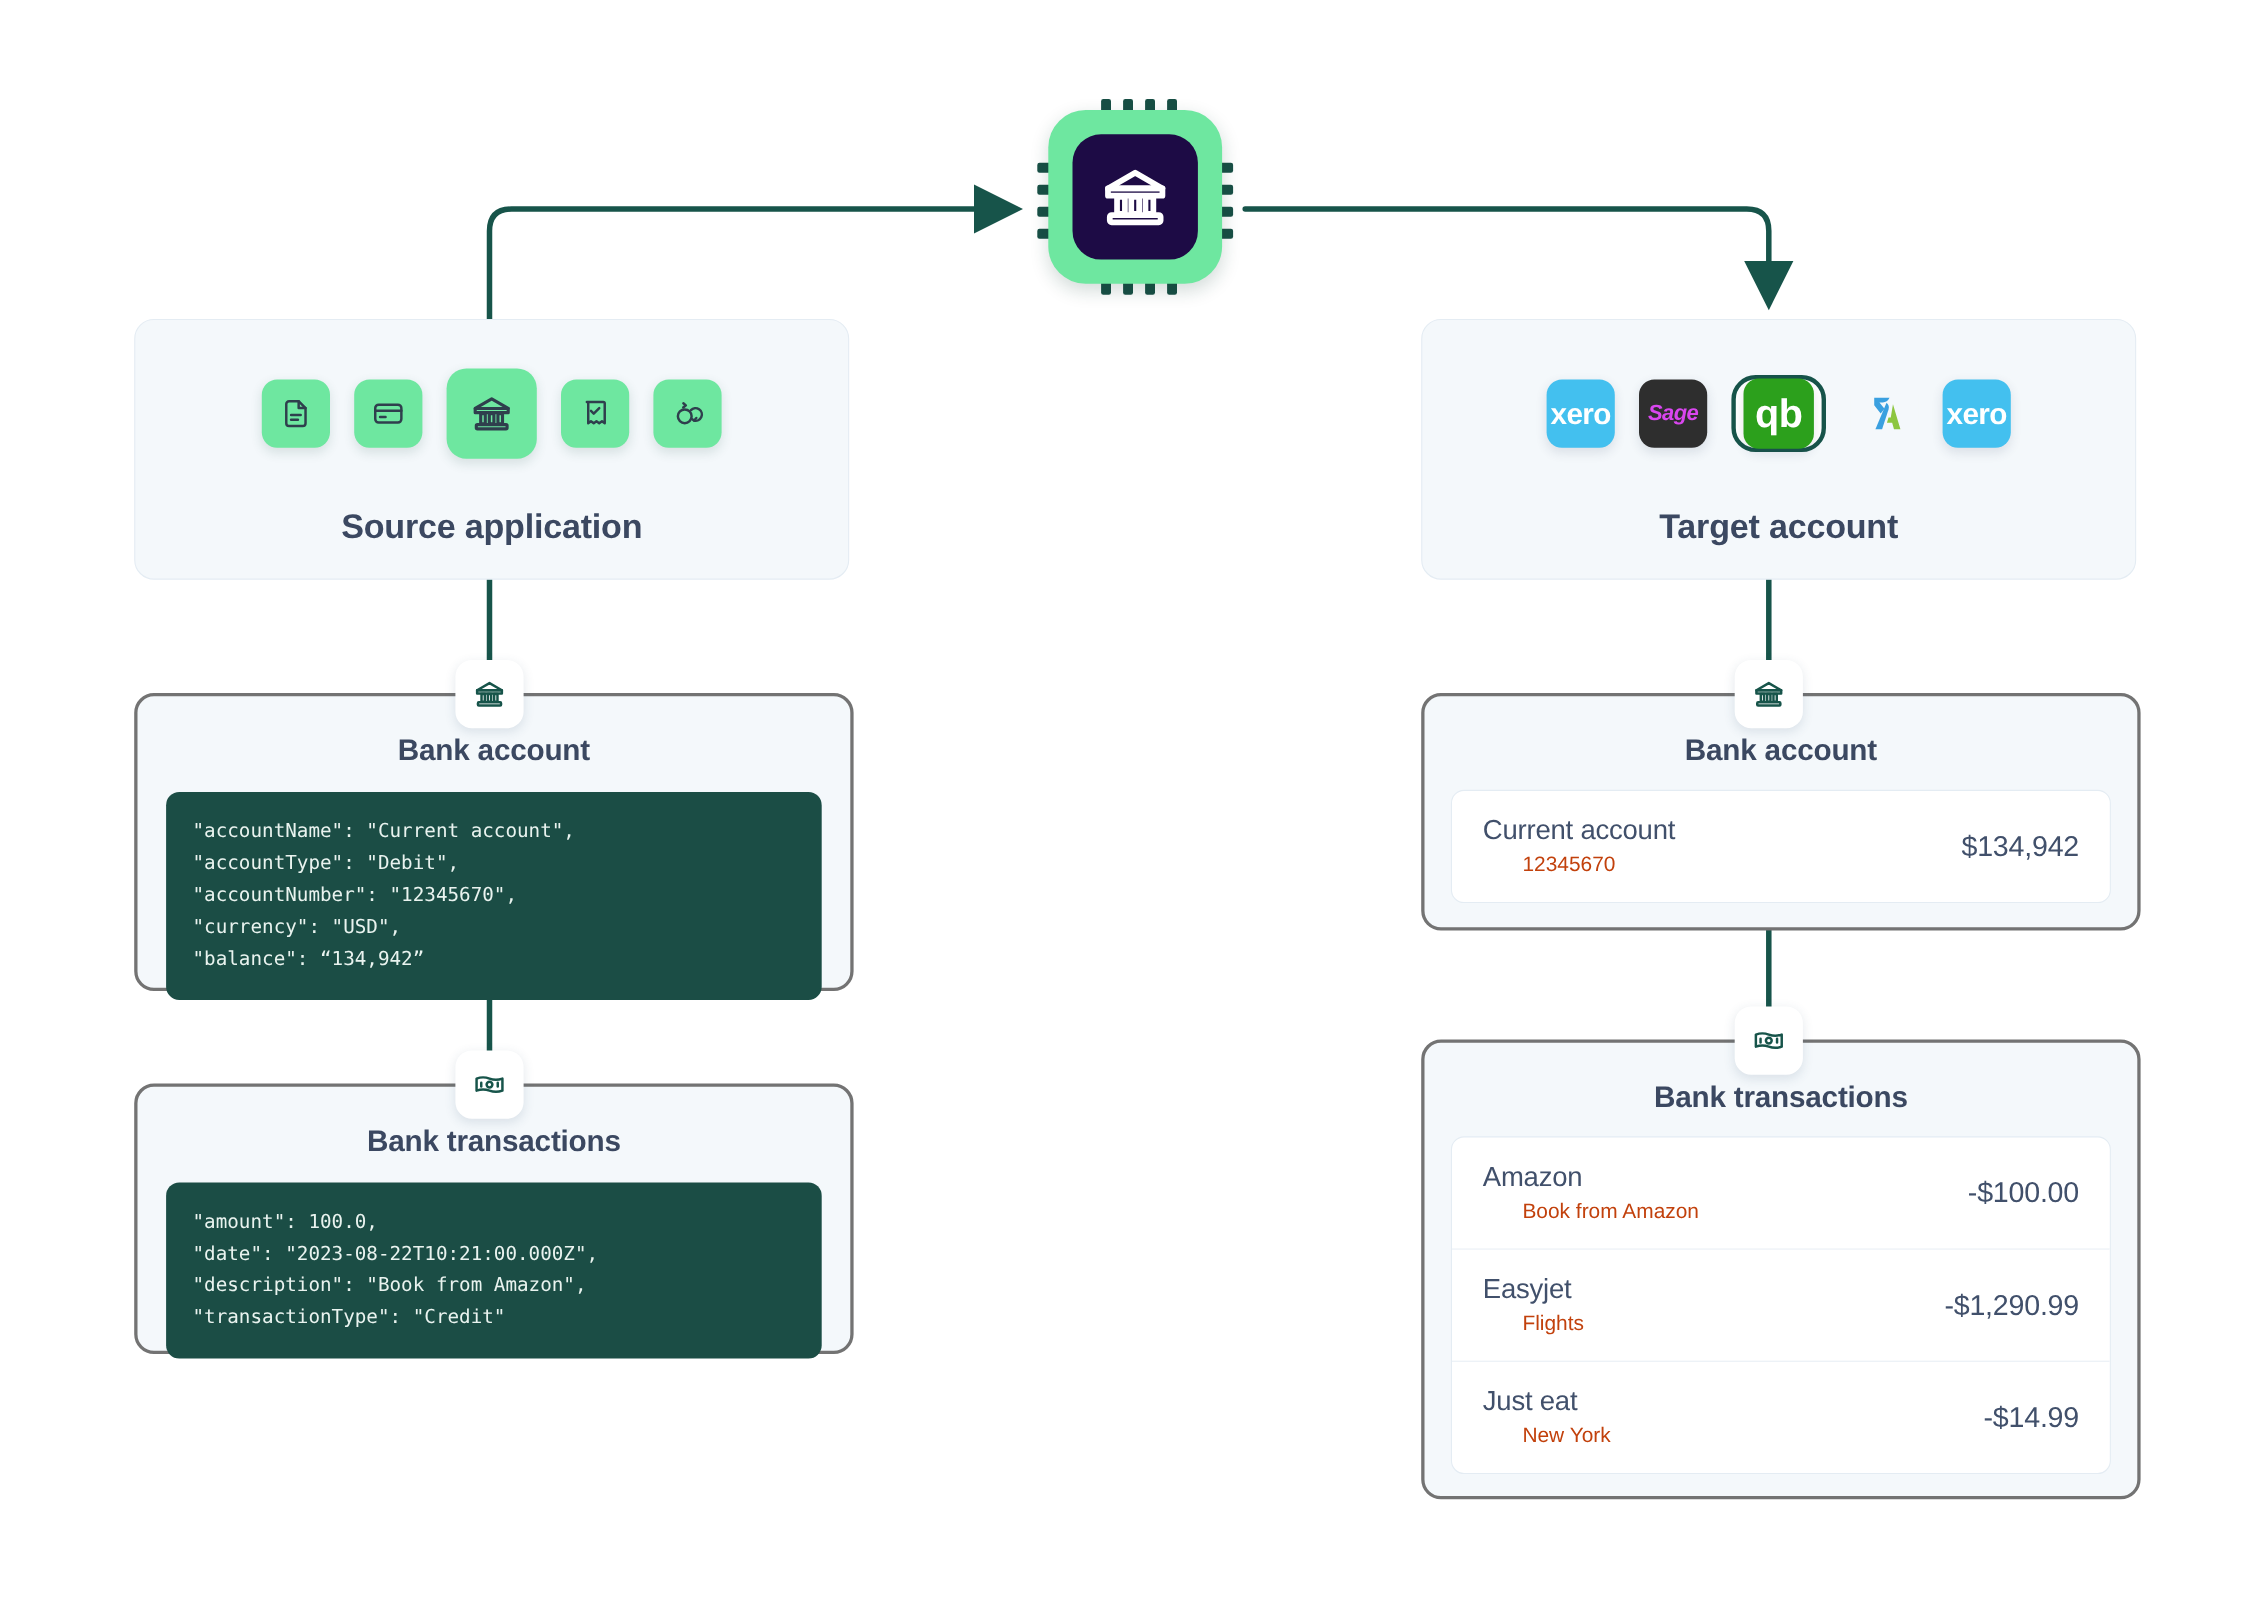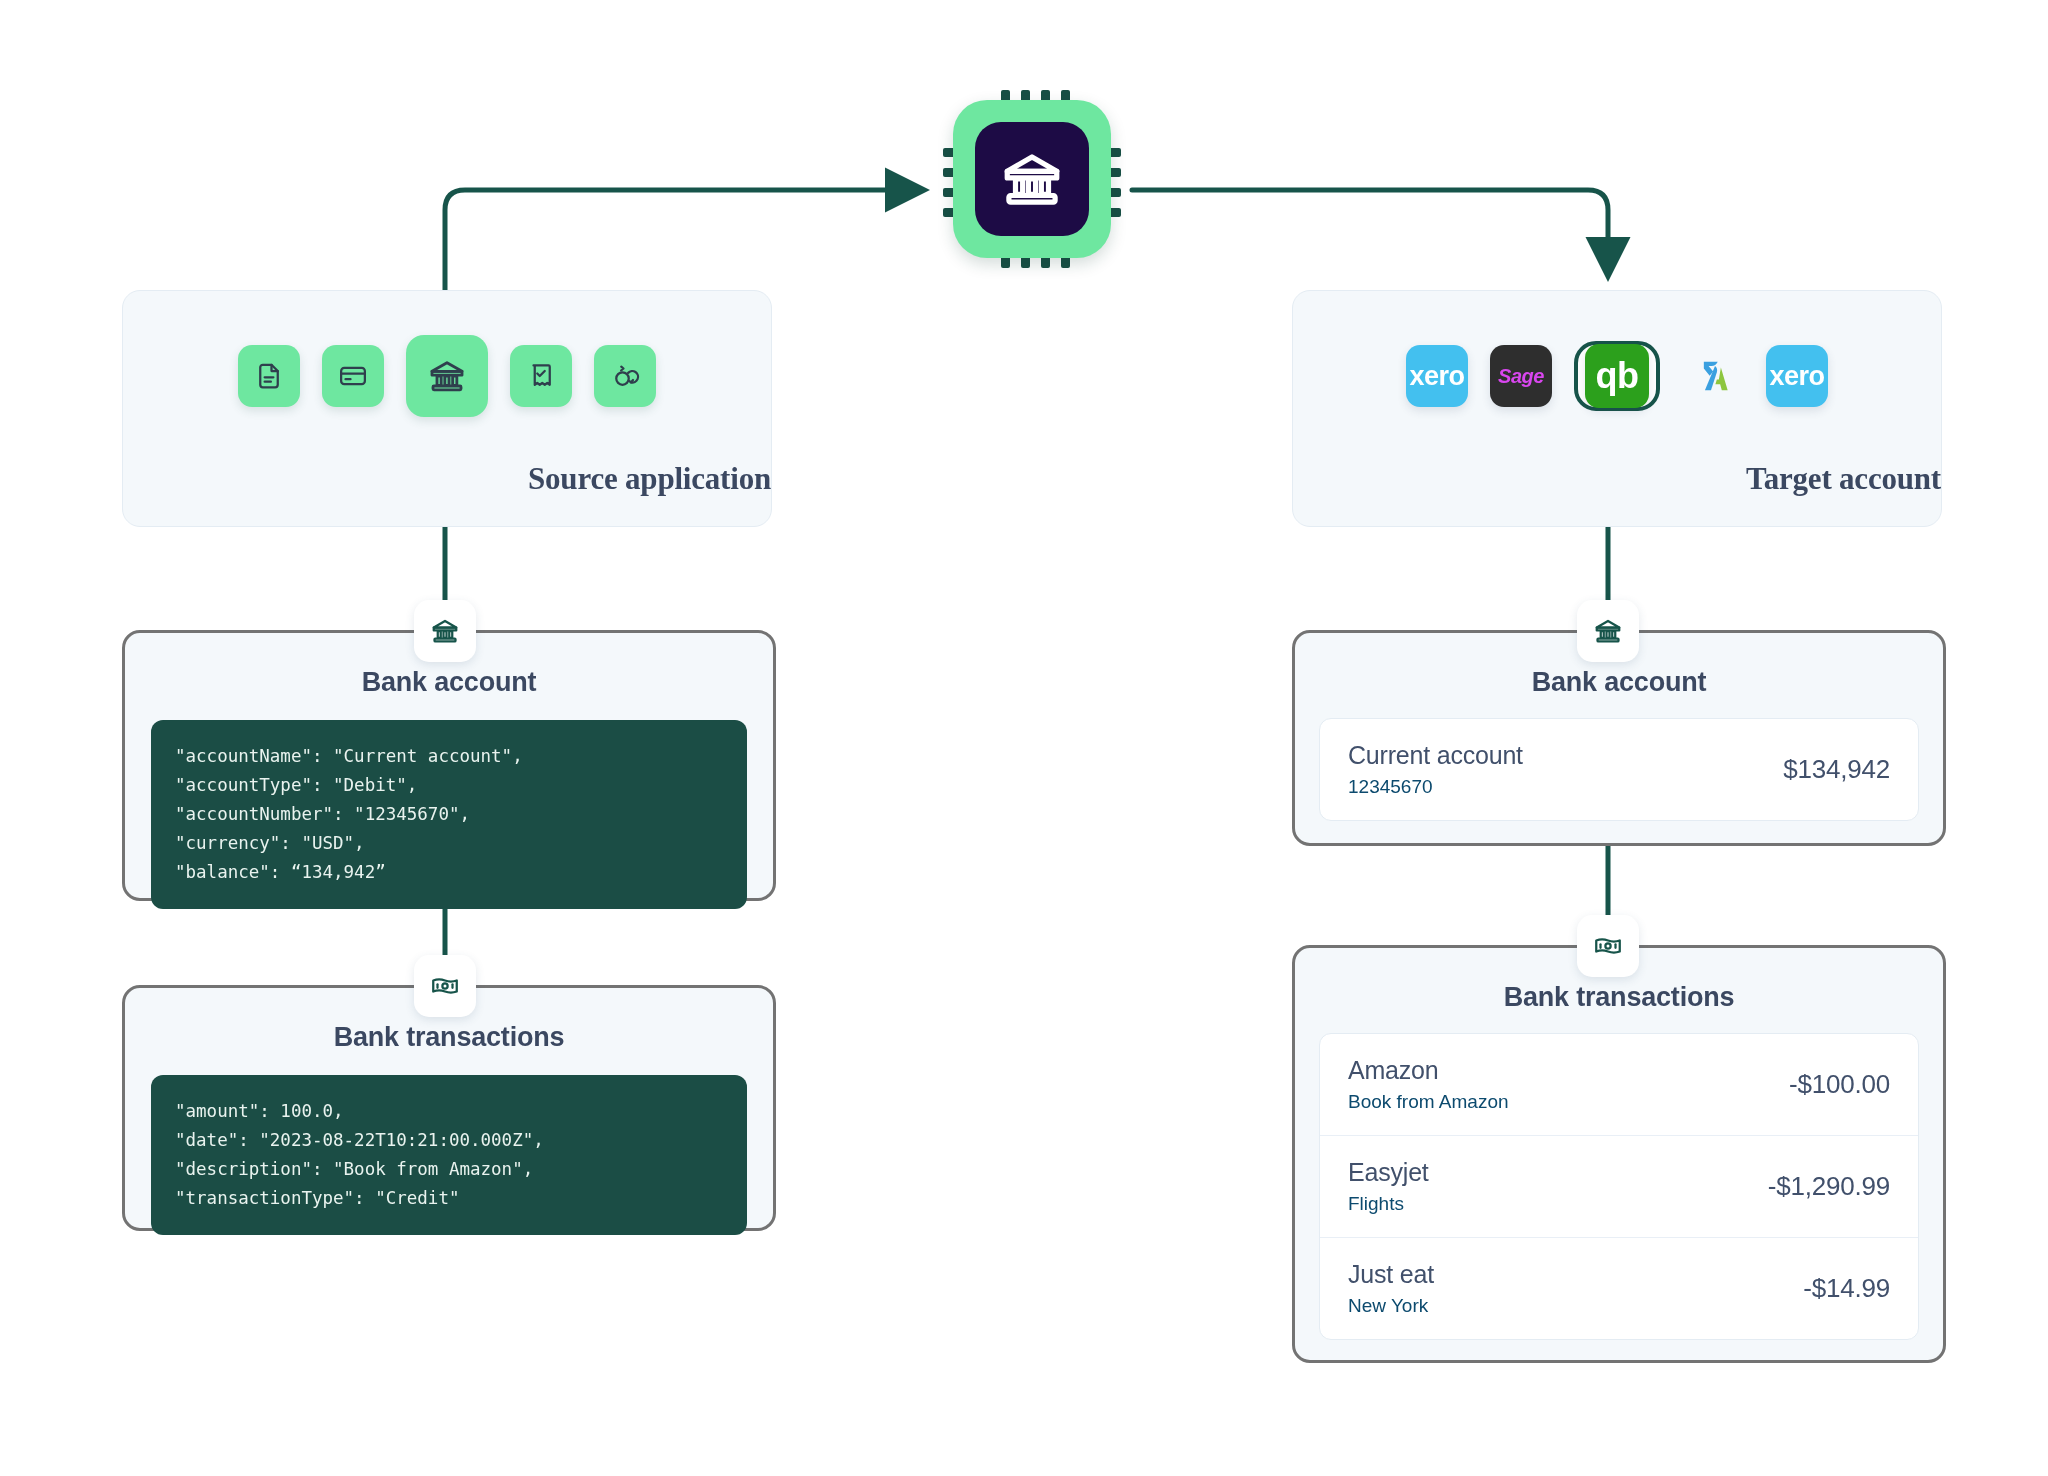--- a/index.html
+++ b/index.html
@@ -79,27 +79,26 @@
   }
   .panel-logos {
     display: flex;
     align-items: center;
     justify-content: center;
     gap: 22px;
     height: 118px;
     margin-top: 26px;
   }
   .panel-title {
-    text-align: right;
+    text-align: center;
     font-size: 31px;
     font-weight: bold;
     color: #3b4861;
     letter-spacing: -0.2px;
     margin-top: 26px;
-    font-family: Liberation Serif, serif;
   }
 
   .tile {
     width: 62px;
     height: 62px;
     border-radius: 14px;
     background: #6ee7a0;
     display: flex;
     align-items: center;
     justify-content: center;
@@ -206,22 +205,23 @@
     padding: 22px 28px;
   }
   .row + .row { border-top: 1px solid #e9eff6; }
   .row-main {
     font-size: 25px;
     color: #41506b;
     letter-spacing: -0.2px;
   }
   .row-sub {
     font-size: 19px;
-    color: #0c4a6e;
+    color: #c2410c;
     margin-top: 6px;
+    margin-left: 36px;
   }
   .row-amt {
     font-size: 26px;
     color: #41506b;
     letter-spacing: -0.2px;
     white-space: nowrap;
   }
 </style>
 </head>
 <body>

